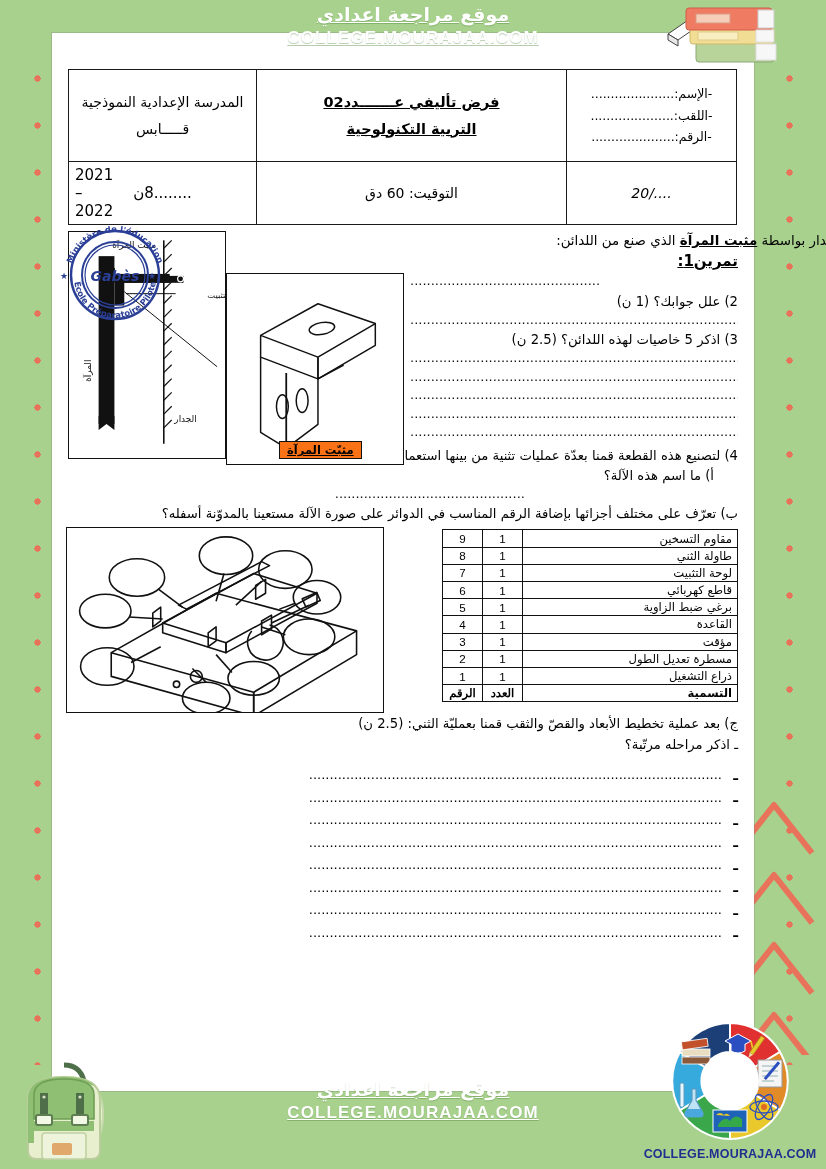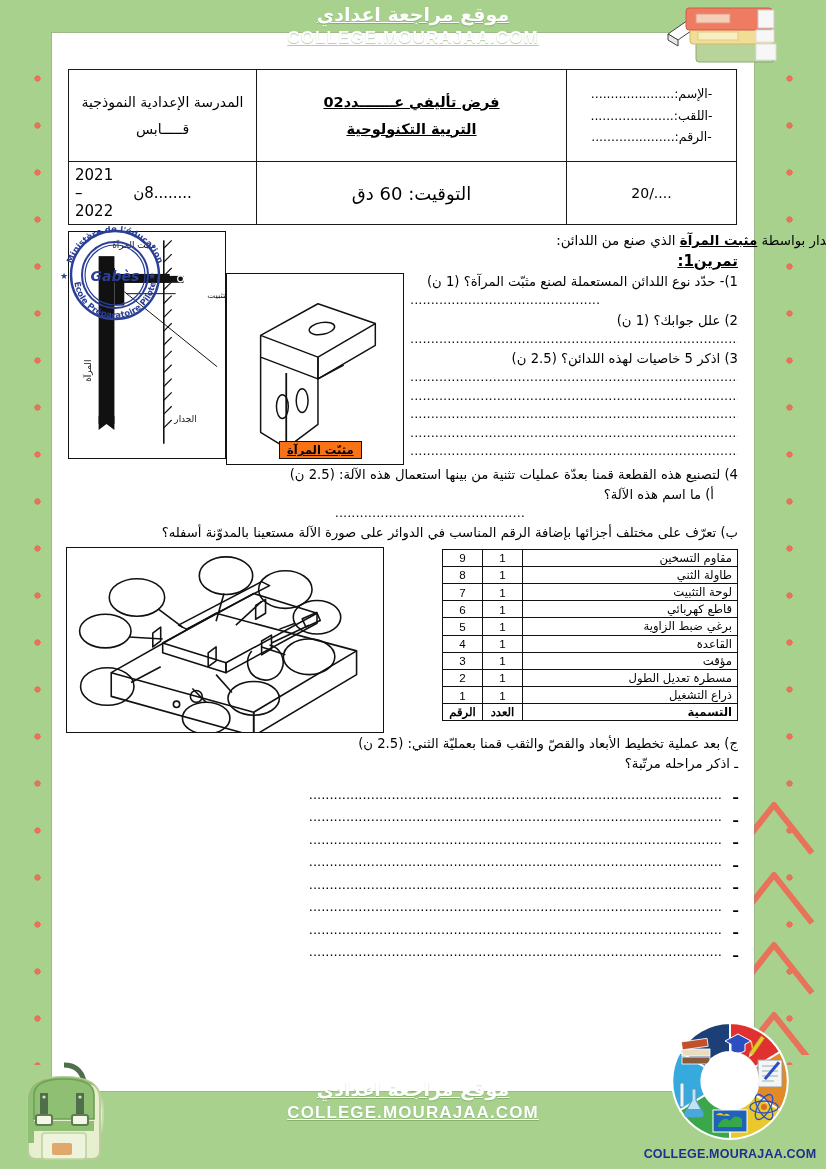--- a/index.html
+++ b/index.html
@@ -106,22 +106,22 @@
   }
   .cell-ident { width: 170px; text-align: right; font-size: 12.5px; line-height: 1.72; padding-right: 12px; }
   .cell-ident .line { white-space: nowrap; }
   .cell-subject { width: 310px; font-size: 14.5px; line-height: 1.85; height: 92px; text-decoration: underline; }
   .cell-subject .s1 { font-weight: bold; }
   .cell-subject .s2 { font-weight: bold; }
   .cell-school { width: 188px; font-size: 14px; line-height: 1.9; margin-left: 12px; }
   .cell-school .sp { letter-spacing: 3px; }
 
   .r2-mark   { font-size: 15px; font-family: "Liberation Sans", sans-serif; }
-  .r2-time   { font-size: 18px; }
-  .r2-points { font-size: 14px; }
+  .r2-time   { font-size: 14px; }
+  .r2-points { font-size: 14px; font-style: italic; }
   .r2-year   { font-size: 15px; font-family: "Liberation Sans", sans-serif; direction: ltr; }
 
   
   .content { position: absolute; top: 198px; left: 14px; width: 672px; }
 
   .intro-line {
     text-align: right; font-size: 13.4px; line-height: 1.5;
     padding-left: 2px; margin-bottom: 1px;
   }
   .intro-line u { text-decoration: underline; font-weight: bold; }
@@ -275,21 +275,20 @@
 
   <div class="content">
 
     <div class="right-col">
       <div class="intro-line" style="margin-right:-344px; padding-right:0;">
         <span>يمثل الرسم الموالي رسم  لمرآة مثبّتة على الجدار بواسطة </span><u>مثبت المرآة</u><span> الذي صنع من اللدائن:</span>
       </div>
 
       <div class="ex-title">تمرين1:</div>
 
-      <div class="q">1)- حدّد نوع اللدائن المستعملة لصنع مثبّت المرآة؟ (1 ن)</div>
       <div class="dots">..............................................</div>
 
       <div class="q">2) علل جوابك؟ (1 ن)</div>
       <div class="dots">....................................................................................................</div>
 
       <div class="q">3) اذكر 5 خاصيات لهذه اللدائن؟ (2.5 ن)</div>
       <div class="dots">....................................................................................................</div>
       <div class="dots">....................................................................................................</div>
       <div class="dots">....................................................................................................</div>
       <div class="dots">....................................................................................................</div>

